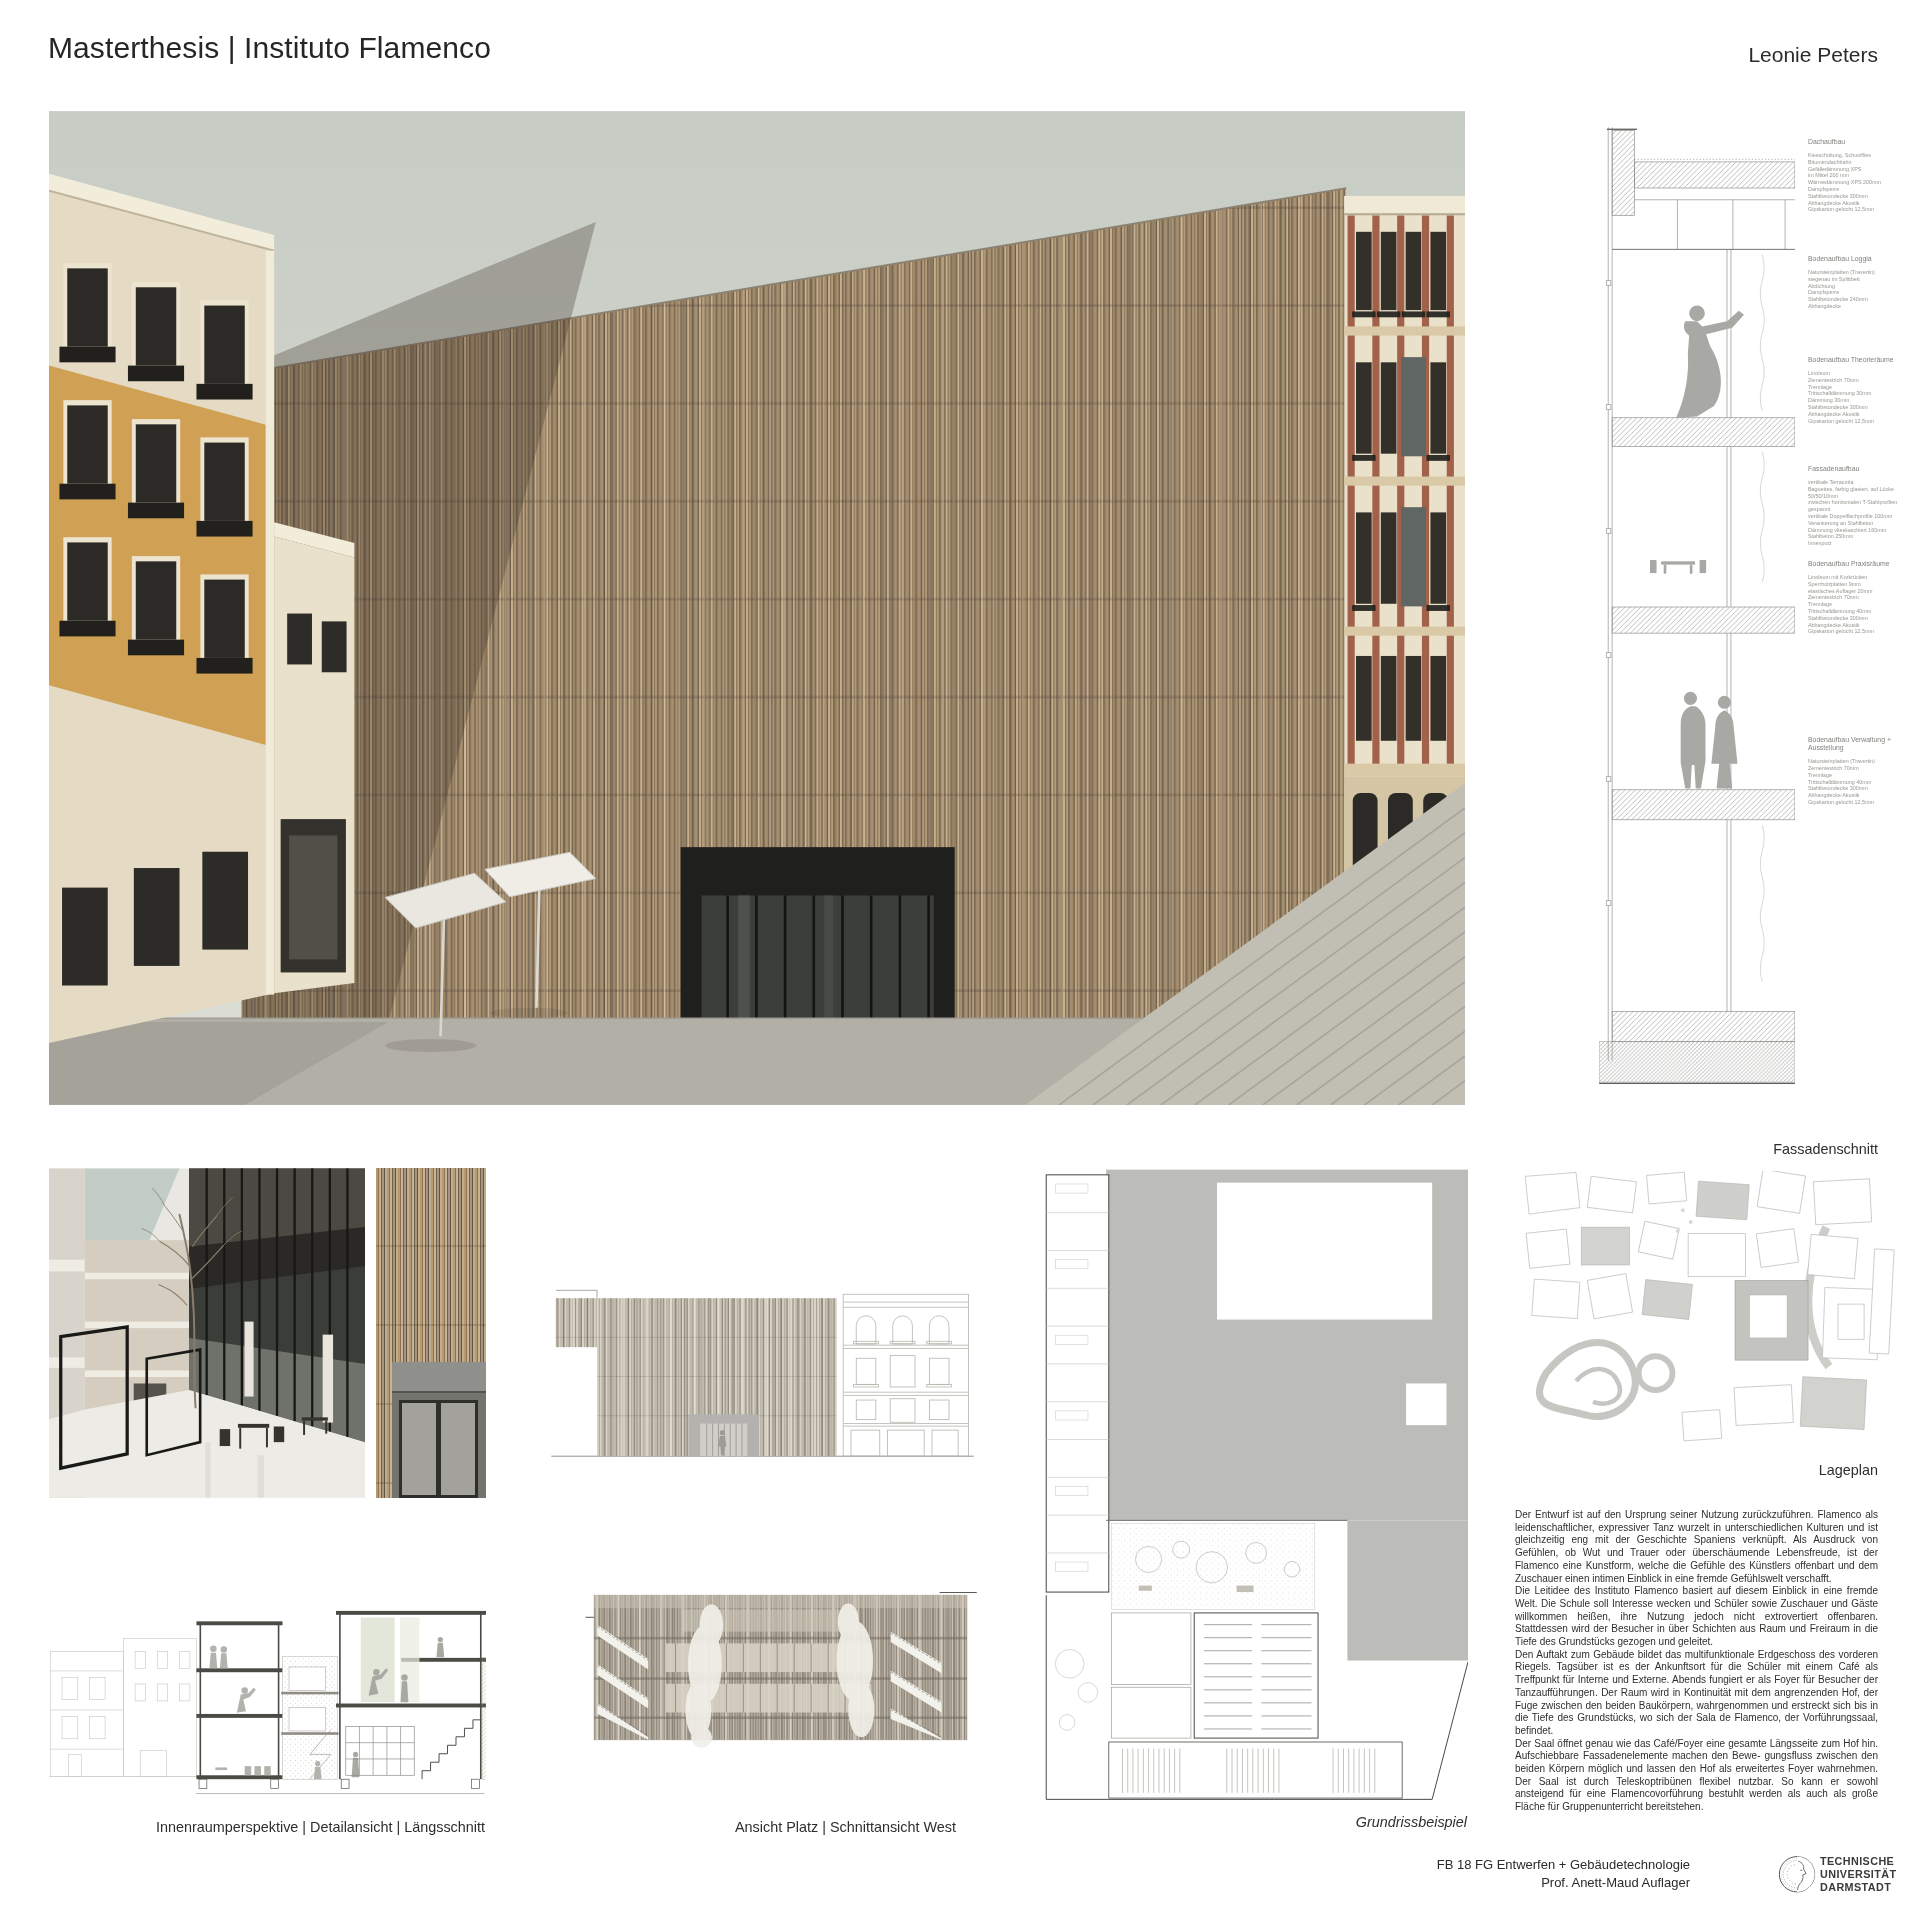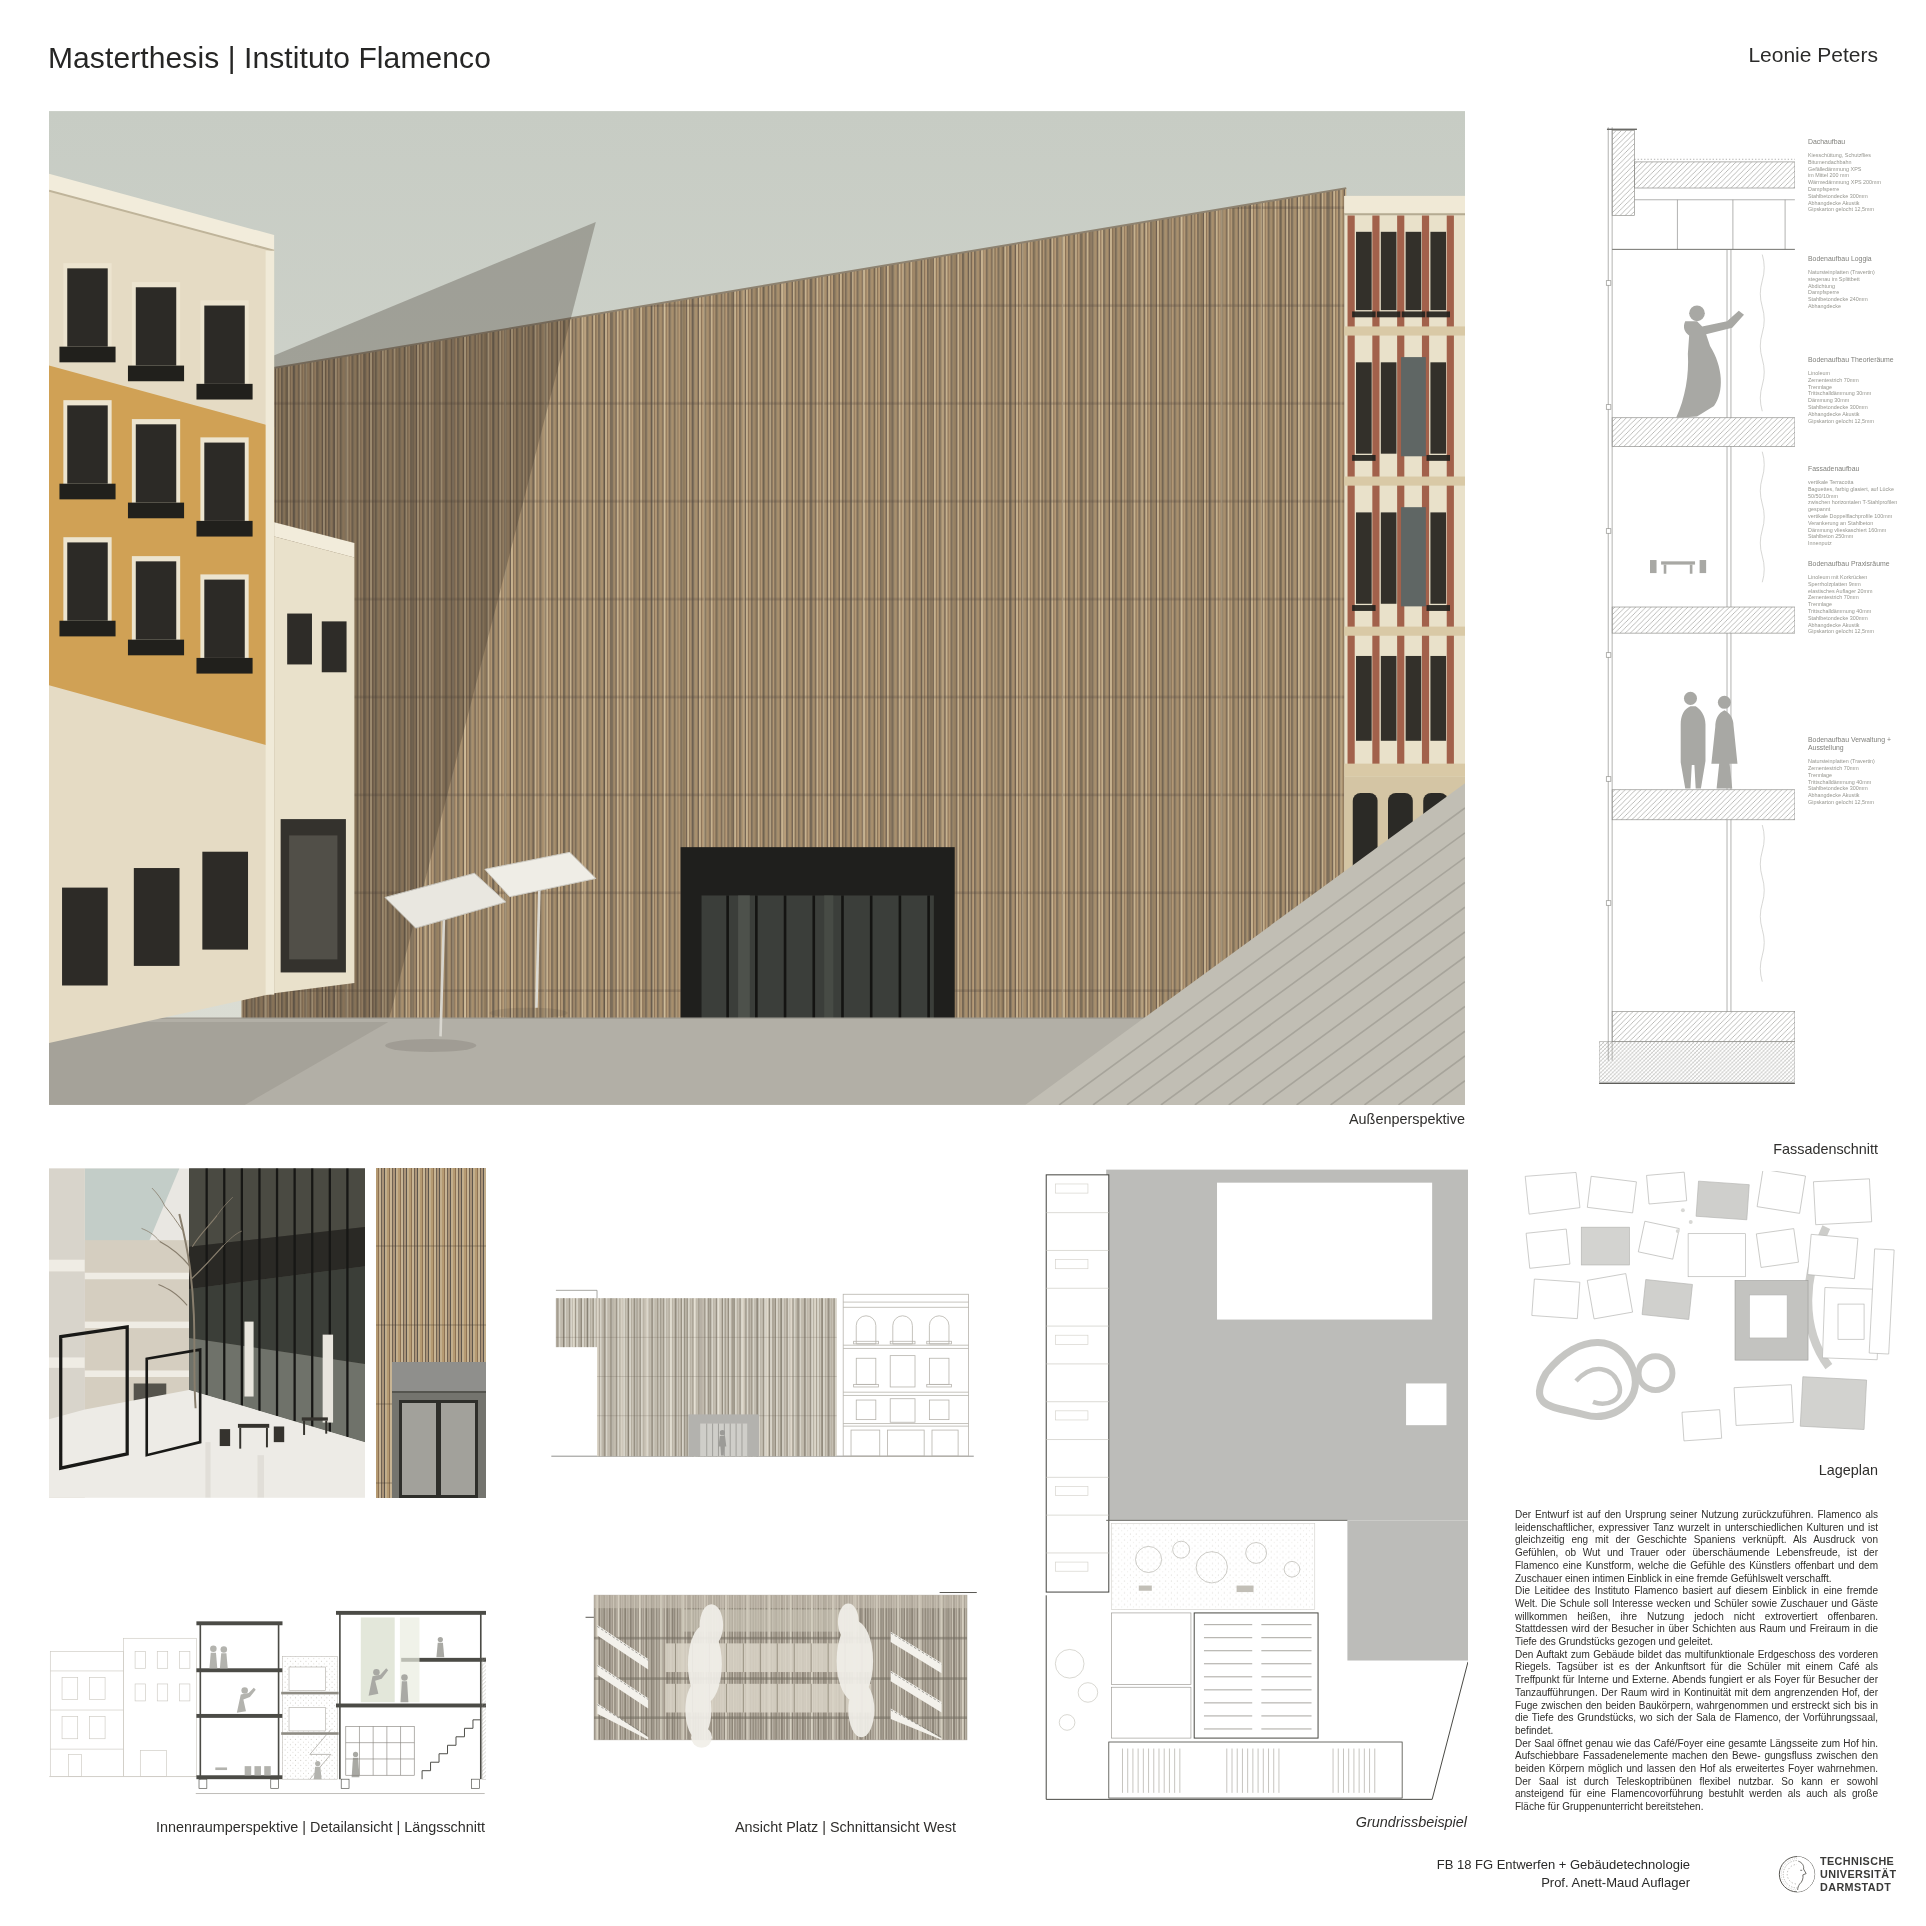--- a/index.html
+++ b/index.html
@@ -1,18 +1,18 @@
 <!DOCTYPE html>
 <html style="font-size:10.4px"><head>
 <meta charset="utf-8">
 <style>
   html,body{margin:0;padding:0;background:#ffffff;}
   .page{position:relative;width:1926px;height:1926px;background:#ffffff;
         font-family:"Liberation Sans",sans-serif;overflow:hidden;color:#2e2d2b;}
-  .title{position:absolute;left:48px;top:31px;font-size:30px;letter-spacing:0.1px;color:#262625;margin-top:10px;}
+  .title{position:absolute;left:48px;top:31px;font-size:30px;letter-spacing:0.1px;color:#262625;}
   .author{position:absolute;left:1599px;top:43px;width:279px;text-align:right;font-size:21px;color:#2b2b2a;}
   .fig{position:absolute;}
   .caption{position:absolute;font-size:14.4px;color:#2f2e2c;}
   .cap-main{left:49px;top:1111px;width:1416px;text-align:right;}
   .cap-fs{left:1599px;top:1141px;width:279px;text-align:right;}
   .cap-site{left:1520px;top:1462px;width:358px;text-align:right;}
   .cap-bl{left:49px;top:1819px;width:436px;text-align:right;}
   .cap-bm{left:535px;top:1819px;width:421px;text-align:right;}
   .cap-plan{left:1041px;top:1814px;width:426px;text-align:right;font-style:italic;}
   .facade-section{left:1599px;top:111px;width:300px;height:994px;}
@@ -216,21 +216,20 @@
       <g>
         <ellipse cx="585" cy="1432" rx="70" ry="10" fill="#46413a" opacity=".16"></ellipse>
         <ellipse cx="735" cy="1382" rx="60" ry="8" fill="#46413a" opacity=".14"></ellipse>
         <line x1="606" y1="1210" x2="600" y2="1418" stroke="#d8d6cf" stroke-width="4"></line>
         <line x1="752" y1="1170" x2="747" y2="1374" stroke="#dcdad3" stroke-width="4"></line>
         <polygon points="515,1205 652,1168 700,1212 562,1252" fill="#e9e7e0" stroke="#c9c7c0" stroke-width="1.5"></polygon>
         <polygon points="668,1162 798,1136 838,1176 706,1204" fill="#efede6" stroke="#cfcdc6" stroke-width="1.5"></polygon>
       </g>
     </svg>
   </div>
-  <div class="caption cap-main">Außenperspektive</div>
 
   <div class="fig facade-section">
     <svg width="196" height="994" viewBox="0 0 300 1523">
       <defs>
         <pattern id="fs-hatch" width="8" height="8" patternUnits="userSpaceOnUse">
           <path d="M0,8 L8,0" stroke="#9a9a96" stroke-width="1" fill="none"></path>
         </pattern>
         <pattern id="fs-hatchd" width="6" height="6" patternUnits="userSpaceOnUse">
           <path d="M0,6 L6,0" stroke="#8b8b87" stroke-width="1" fill="none"></path>
           <path d="M0,0 L6,6" stroke="#b3b3af" stroke-width=".6" fill="none"></path>

